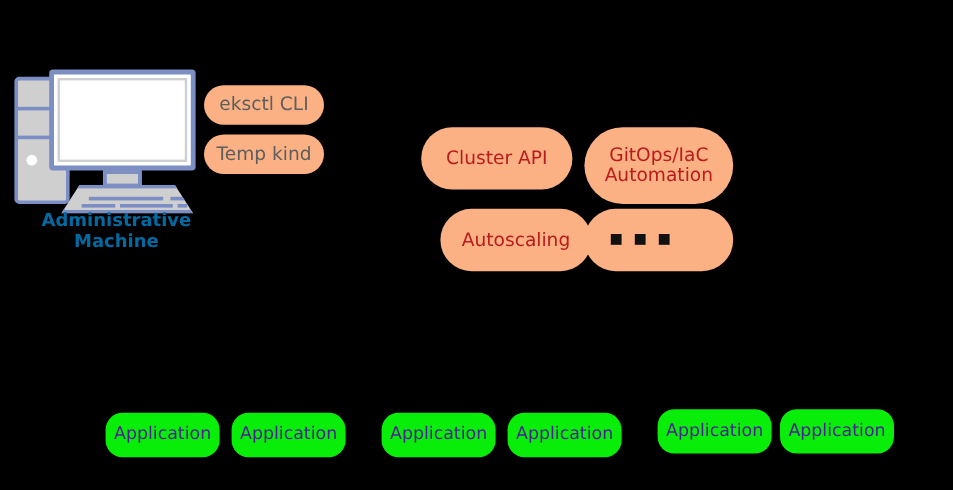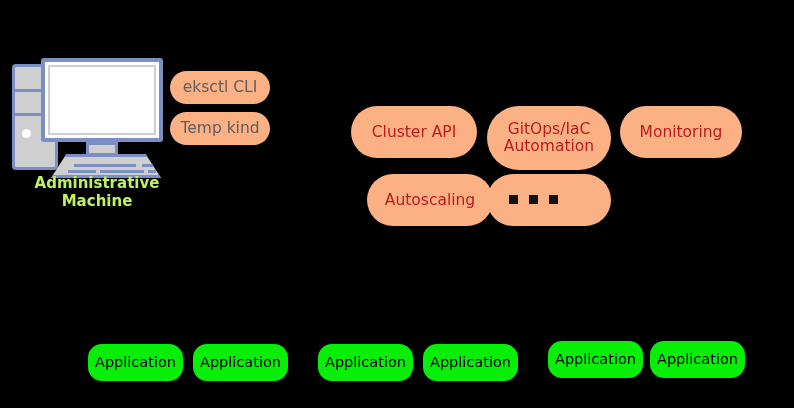--- a/index.html
+++ b/index.html
@@ -36,21 +36,21 @@
     font-size: 15.5px;
   }
   .pill-orange-dim {
     background: #fbb184;
     color: #5e5e5e;
     border-radius: 999px;
     font-size: 15.5px;
   }
   .pill-green {
     background: #08ee08;
-    color: #000000;
+    color: #4c1d95;
     border-radius: 14px;
     font-size: 14.5px;
   }
 
   
   .dots-wrap {
     position: absolute;
     display: flex;
     align-items: center;
     gap: 11px;
@@ -150,21 +150,21 @@
   .k3 { left: 14px; top: 13px; width: 28px; }
   .k4 { left: 46px; top: 13px; width: 44px; }
   .k5 { left: 94px; top: 13px; width: 8px;  }
 
   .machine-label {
     position: absolute;
     left: 8px;
     top: 174px;
     width: 178px;
     text-align: center;
-    color: #bef264;
+    color: #0369a1;
     font-weight: bold;
     font-size: 15px;
     line-height: 1.22;
     white-space: pre-line;
   }
 </style>
 </head>
 <body>
 
 <div id="canvas">
@@ -193,21 +193,20 @@
 
   <div class="pill pill-orange-dim" style="left:170px; top:71px; width:100px; height:33px;">eksctl CLI</div>
 
   <div class="pill pill-orange-dim" style="left:170px; top:112px; width:100px; height:33px;">Temp kind</div>
 
   <div class="pill pill-orange" style="left:351px; top:106px; width:126px; height:52px;">Cluster API</div>
 
   <div class="pill pill-orange" style="left:487px; top:106px; width:124px; height:64px;">GitOps/IaC
 Automation</div>
 
-  <div class="pill pill-orange" style="left:620px; top:106px; width:122px; height:52px;">Monitoring</div>
 
   <div class="pill pill-orange" style="left:367px; top:174px; width:126px; height:52px;">Autoscaling</div>
 
   <div class="pill pill-orange" style="left:487px; top:174px; width:124px; height:52px;"></div>
   <div class="dots-wrap" style="left:509px; top:195px;">
     <div class="dot"></div>
     <div class="dot"></div>
     <div class="dot"></div>
   </div>
 

